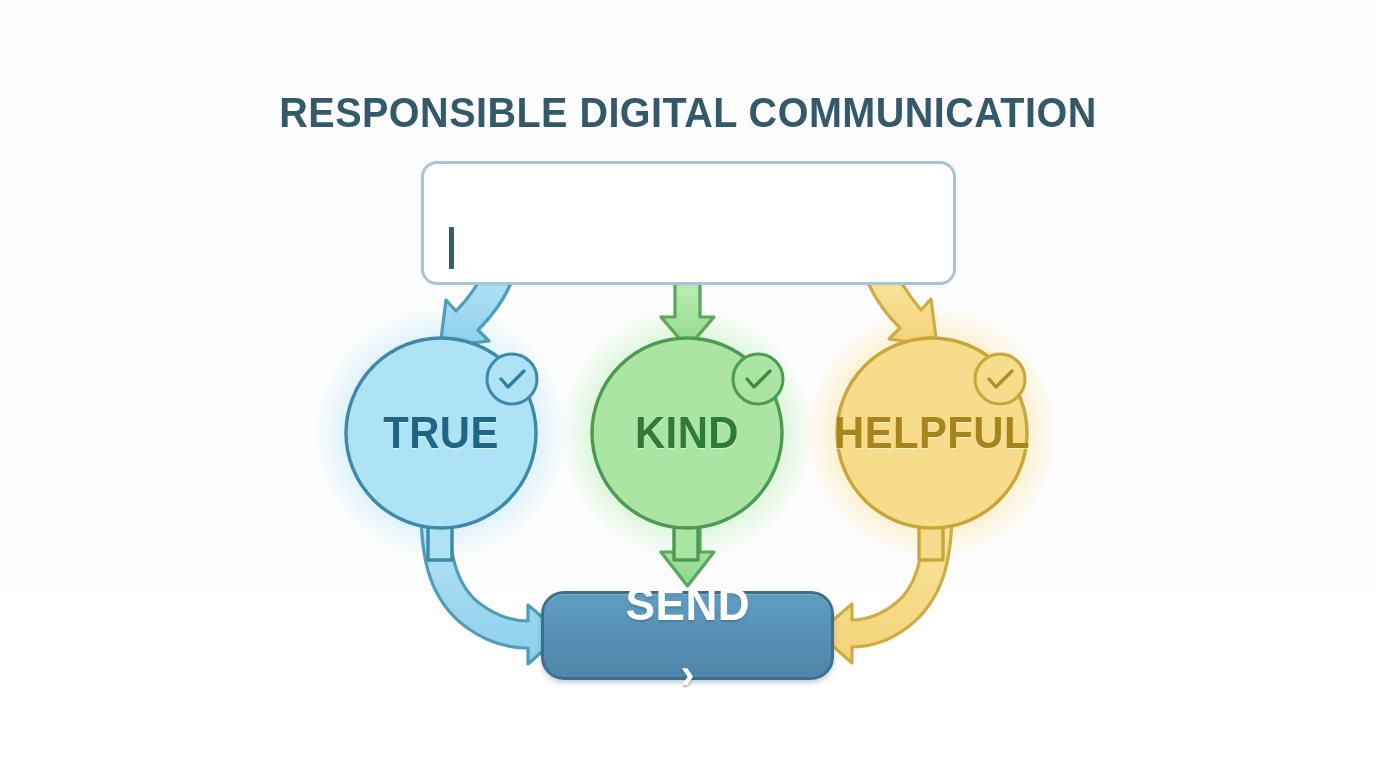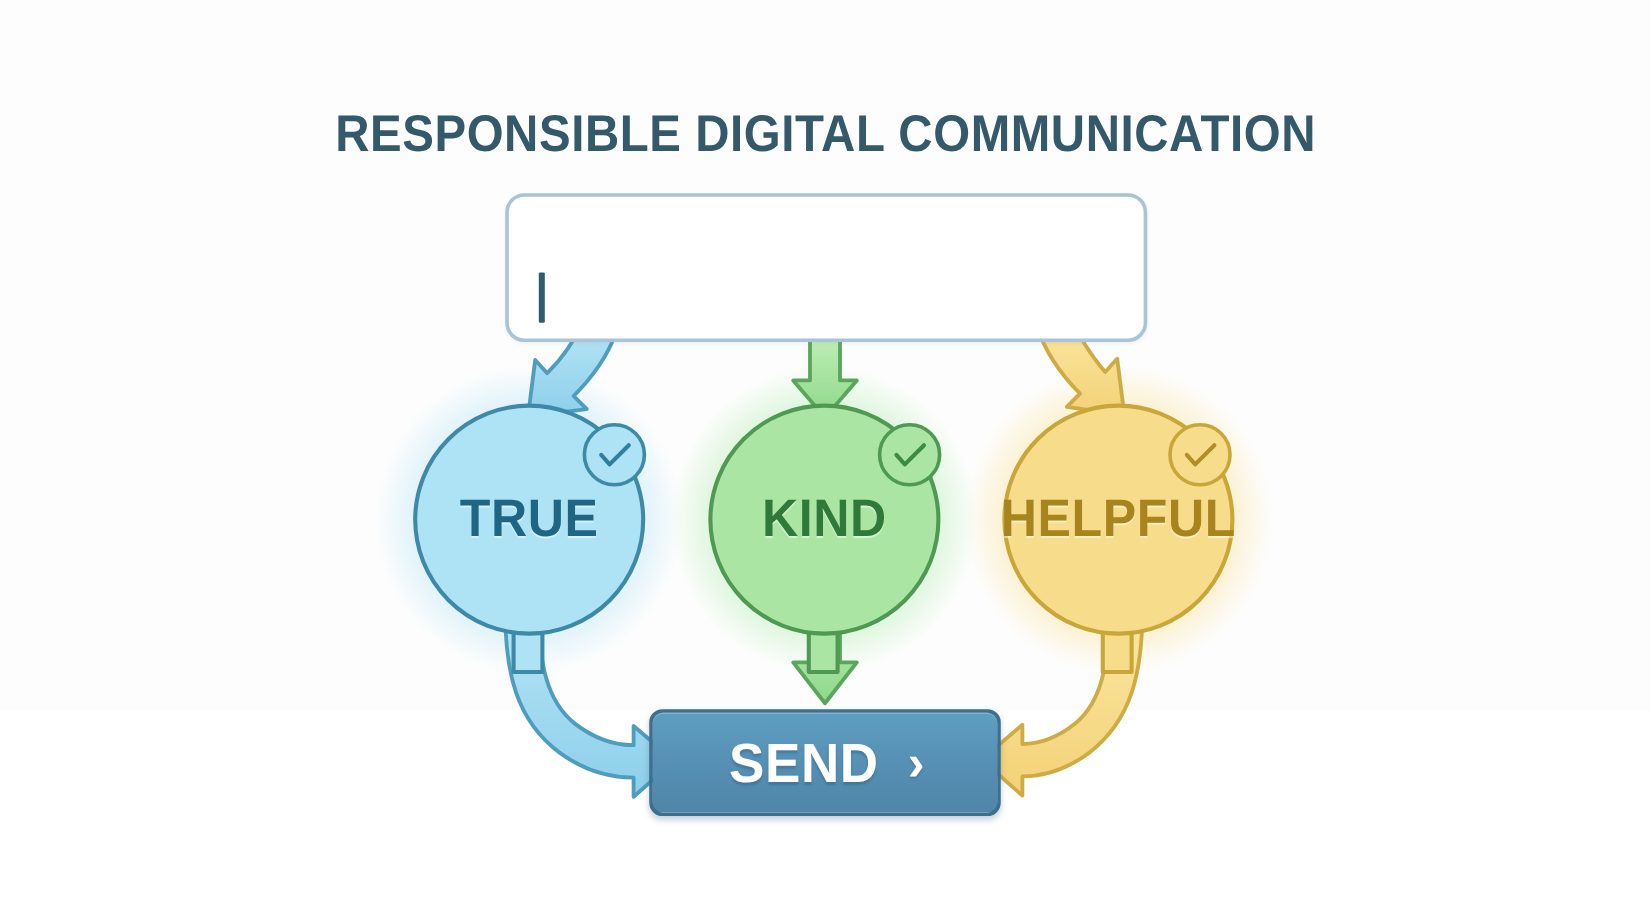--- a/index.html
+++ b/index.html
@@ -100,29 +100,30 @@
   #label-helpful { left: 932px; top: 433px; color: #a8841c; }
 
   
   #sendbtn {
     position: absolute;
     left: 541px;
     top: 591px;
     width: 293px;
     height: 89px;
     box-sizing: border-box;
-    border-radius: 11px;
+    border-radius: 23px;
     background: linear-gradient(180deg, #5f9ec1 0%, #558fb3 55%, #4f86a9 100%);
     border: 3px solid #3d6f8f;
     box-shadow: 0 3px 5px rgba(50,90,120,0.28),
                 inset 0 1px 0 rgba(255,255,255,0.22);
     display: flex;
     align-items: center;
     justify-content: center;
     gap: 22px;
+    flex-direction: column;
   }
   #send-text {
     font-family: "Liberation Sans Narrow", "Liberation Sans", sans-serif;
     font-weight: bold;
     font-size: 46px;
     color: #ffffff;
     letter-spacing: 0.5px;
     transform: scaleX(0.96);
     text-shadow: 0 2px 2px rgba(40,80,110,0.35);
   }

